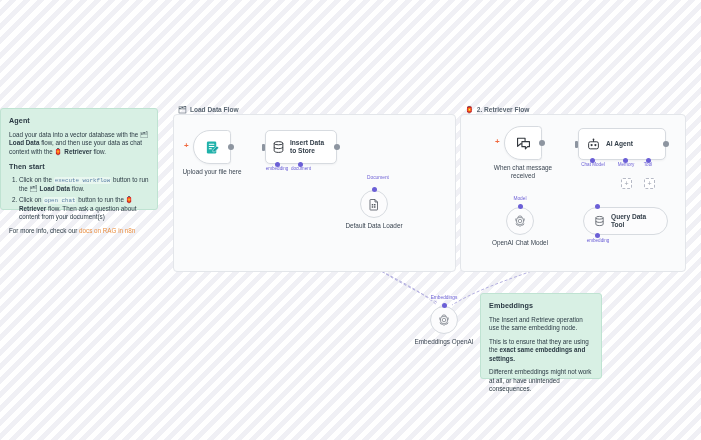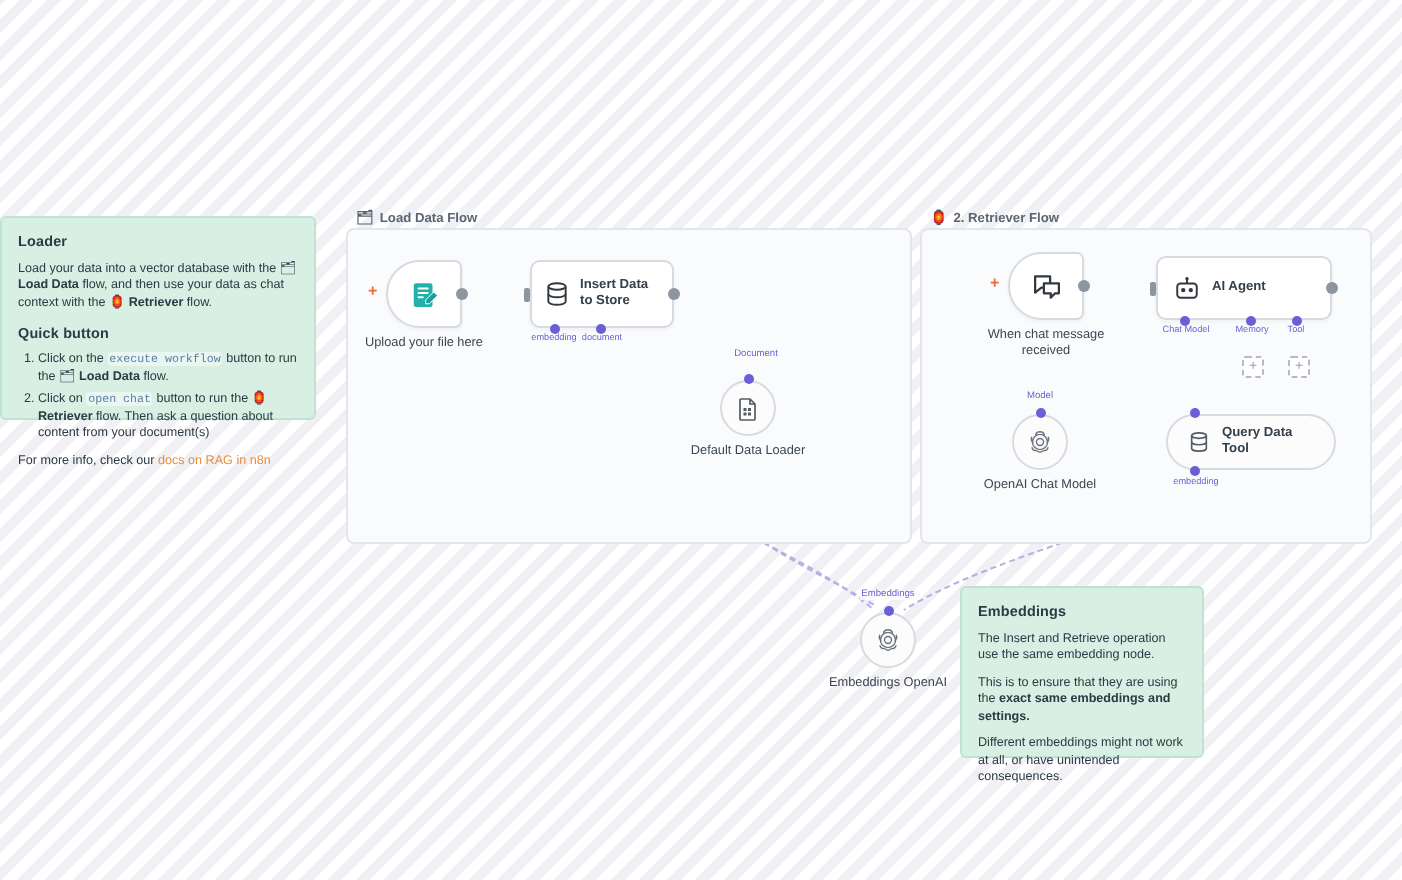--- a/index.html
+++ b/index.html
@@ -177,23 +177,23 @@
 
     <path d="M627,207 C630,190 640,180 647,166" stroke="#b4b0e0" stroke-width="1" fill="none" stroke-dasharray="3,2"></path>
 
     <path d="M625,166 L625,178" stroke="#b4b0e0" stroke-width="1" fill="none" stroke-dasharray="3,2"></path>
     <path d="M648,166 L648,178" stroke="#b4b0e0" stroke-width="1" fill="none" stroke-dasharray="3,2"></path>
 
     <path d="M595,236 C590,260 500,275 452,305" stroke="#b4b0e0" stroke-width="1" fill="none" stroke-dasharray="3,2"></path>
   </svg>
 
   <div class="sticky" style="left:0px;top:108px;width:158px;height:102px;">
-    <h4>Loader</h4>
+    <h4>Agent</h4>
     <p><span>Load your data into a vector database with the </span><span class="emoji">🗂</span> <span class="b">Load Data</span><span> flow, and then use your data as chat context with the </span><span class="emoji">🏮</span> <span class="b">Retriever</span><span> flow.</span></p>
-    <h4>Quick button</h4>
+    <h4>Then start</h4>
     <ol>
       <li><span>Click on the </span><span class="code">execute workflow</span><span> button to run the </span><span class="emoji">🗂</span> <span class="b">Load Data</span><span> flow.</span></li>
       <li><span>Click on </span><span class="code">open chat</span><span> button to run the </span><span class="emoji">🏮</span> <span class="b">Retriever</span><span> flow. Then ask a question about content from your document(s)</span></li>
     </ol>
     <p class="last"><span>For more info, check our </span><a class="lnk" href="#">docs on RAG in n8n</a></p>
   </div>
 
   <div class="group" style="left:173px;top:114px;width:283px;height:158px;">
     <div class="group-title">
       <span class="gicon">🗂</span>

